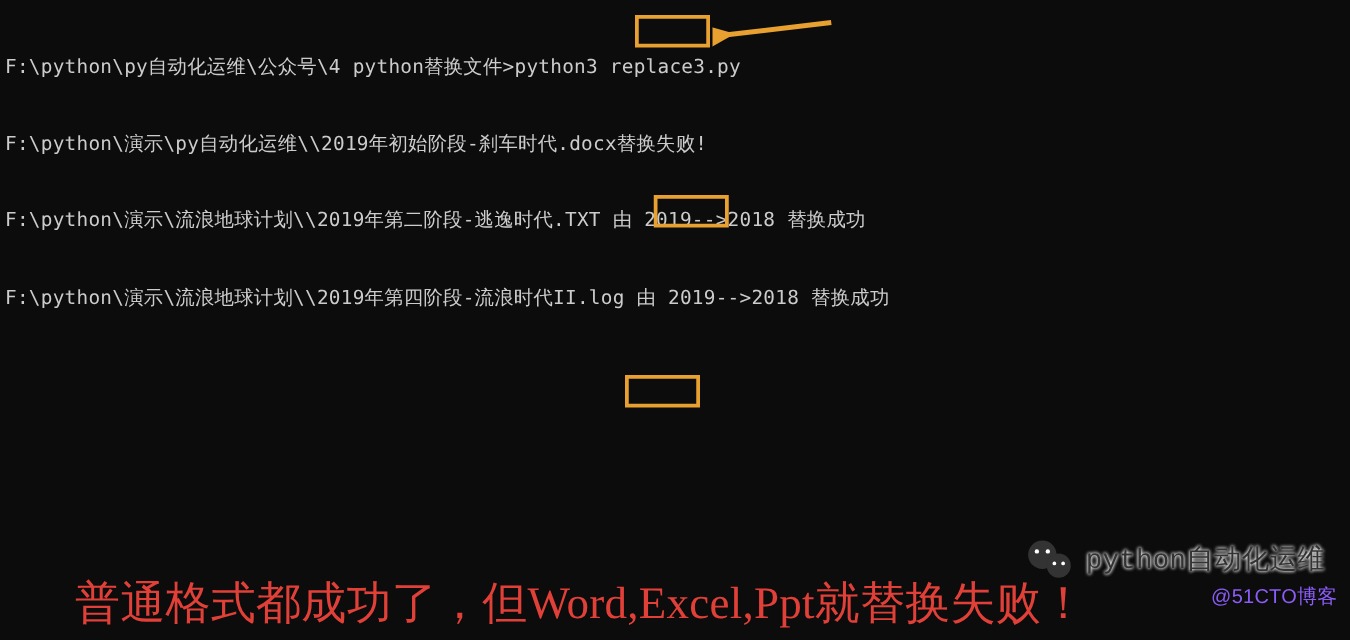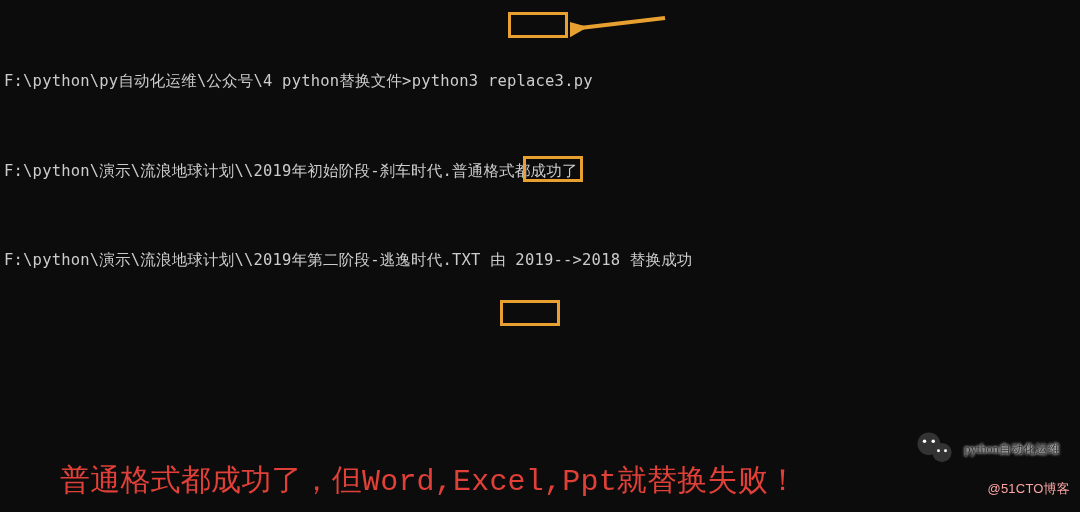--- a/index.html
+++ b/index.html
@@ -13,73 +13,74 @@
       color: #cccccc;
       overflow: hidden;
       position: relative;
       letter-spacing: 0.2px;
     }
     .terminal {
       padding: 2px 4px;
       white-space: pre;
       position: relative;
     }
-    .line { display: block; white-space: pre; margin-top: 28px; }
+    .line { display: block; white-space: pre; }
     .highlight-box {
       position: absolute;
       border: 3px solid #e8a030;
       background: transparent;
       pointer-events: none;
     }
     .arrow {
       position: absolute;
       pointer-events: none;
     }
     .caption {
       position: absolute;
       color: #e04038;
-      font-size: 30px;
-      font-family: Liberation Mono, monospace;
+      font-size: 36px;
+      font-family: Liberation Serif, serif;
       font-weight: 500;
     }
     .wechat-badge {
       position: absolute;
       right: 20px;
       bottom: 42px;
       display: flex;
       align-items: center;
       gap: 8px;
     }
     .wechat-icon {
       width: 42px;
       height: 42px;
       position: relative;
     }
     .wechat-label {
       color: #333;
-      font-family: Liberation Serif, serif;
-      font-size: 12px;
+      font-family: Liberation Mono, monospace;
+      font-size: 22px;
       text-shadow: 0 0 3px #fff, 0 0 3px #fff;
     }
     .watermark {
       position: absolute;
       right: 10px;
-      bottom: 13px;
-      color: #fca5a5;
-      font-size: 13px;
+      bottom: 24px;
+      color: #8b5cf6;
+      font-size: 16px;
       font-family: sans-serif;
     }
   </style>
 </head>
 <body>
 
 <div class="terminal">
   <span class="line">F:\python\py自动化运维\公众号\4 python替换文件&gt;python3 replace3.py</span>
-  <span class="line">F:\python\演示\流浪地球计划\\2019年初始阶段-刹车时代.普通格式都成功了!</span>
+  <span class="line">F:\python\演示\py自动化运维\\2019年初始阶段-刹车时代.docx替换失败!</span>
   <span class="line">F:\python\演示\流浪地球计划\\2019年第二阶段-逃逸时代.TXT 由 2019--&gt;2018 替换成功</span>
+  <span class="line">F:\python\演示\流浪地球计划\\2019年第四阶段-流浪时代II.log 由 2019--&gt;2018 替换成功</span>
   
   
   
   
   
   
   
   
   
   

